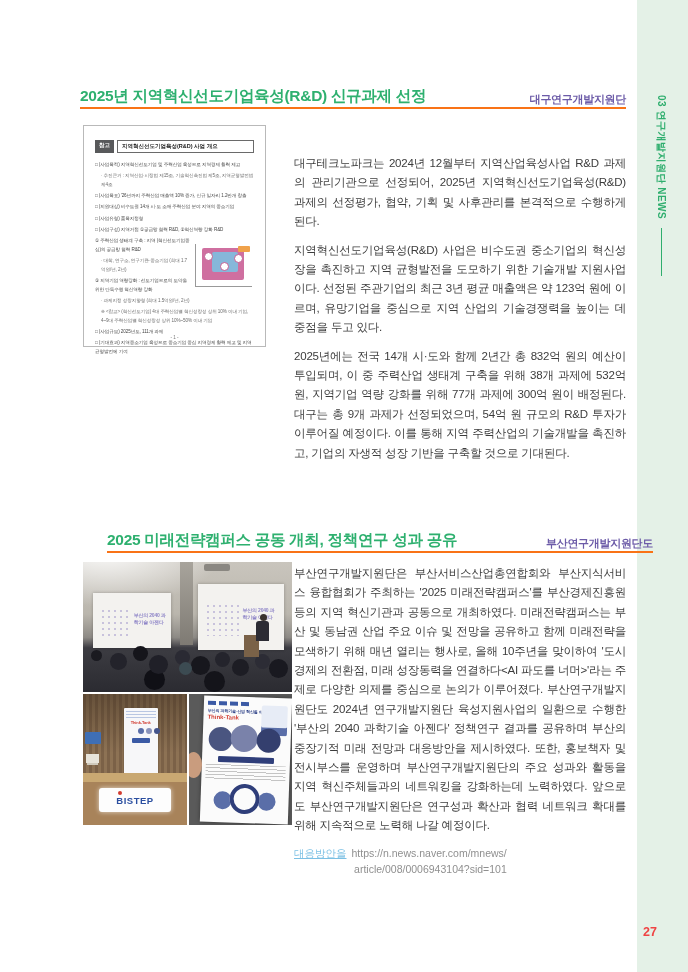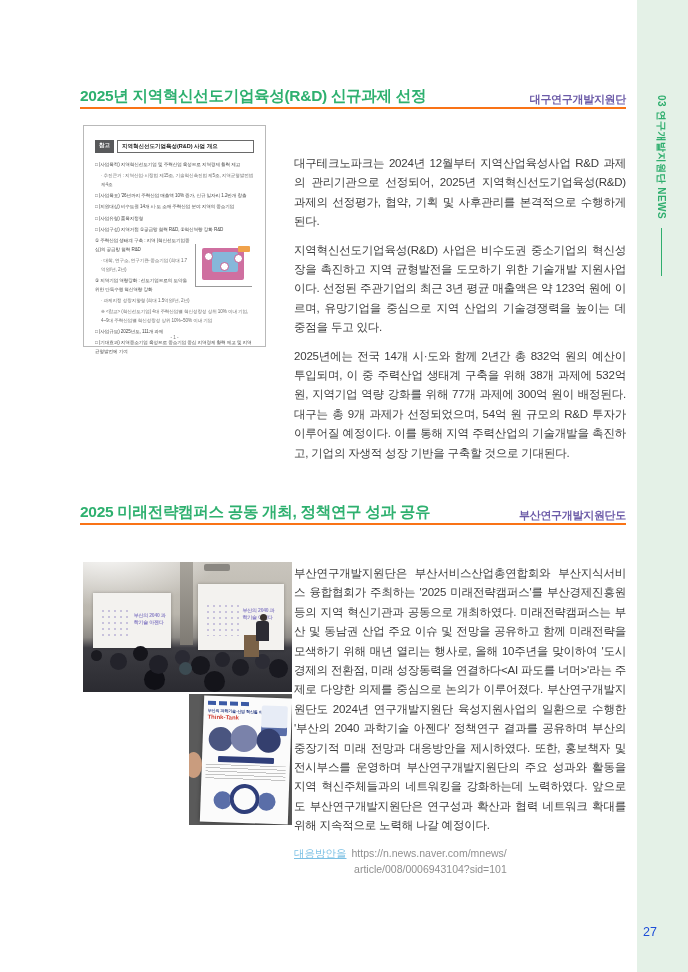--- a/index.html
+++ b/index.html
@@ -5,21 +5,21 @@
   html,body{margin:0;padding:0;}
   body{width:688px;height:972px;position:relative;background:#ffffff;
        font-family:"Liberation Sans","DejaVu Sans",sans-serif;overflow:hidden;}
 
   
   .sidebar{position:absolute;right:0;top:0;width:51px;height:972px;background:#e4f1e7;}
   .sidebar-vtext{position:absolute;left:668px;top:95px;transform:rotate(90deg);
       transform-origin:0 0;white-space:nowrap;font-size:10px;font-weight:bold;
       color:#2fae6e;letter-spacing:.5px;}
   .sidebar-rule{position:absolute;left:661px;top:228px;width:1px;height:48px;background:#2fae6e;}
-  .page-number{position:absolute;left:643px;top:925px;font-size:12.5px;font-weight:normal;color:#1d4ed8;}
+  .page-number{position:absolute;left:643px;top:925px;font-size:12.5px;font-weight:bold;color:#ef4444;}
 
   
   .section-header{position:absolute;left:80px;width:546px;display:flex;
       justify-content:space-between;align-items:flex-end;
       border-bottom:2px solid #f97316;padding-bottom:0;}
   .section-title{font-size:15.5px;font-weight:bold;color:#2eb06f;letter-spacing:-.3px;}
   .section-org{font-size:11px;font-weight:bold;color:#6c5ba8;letter-spacing:-.3px;font-family:Liberation Mono, monospace;}
 
   
   .body-col{position:absolute;width:332px;left:294px;}
@@ -161,21 +161,21 @@
   </div>
   <div class="doc-footer">- 1 -</div>
 </div>
 
 <div class="body-col doc-body-1">
   <p>대구테크노파크는 2024년 12월부터 지역산업육성사업 R&amp;D 과제의 관리기관으로 선정되어, 2025년 지역혁신선도기업육성(R&amp;D) 과제의 선정평가, 협약, 기획 및 사후관리를 본격적으로 수행하게 된다.</p>
   <p>지역혁신선도기업육성(R&amp;D) 사업은 비수도권 중소기업의 혁신성장을 촉진하고 지역 균형발전을 도모하기 위한 기술개발 지원사업이다. 선정된 주관기업의 최근 3년 평균 매출액은 약 123억 원에 이르며, 유망기업을 중심으로 지역 산업의 기술경쟁력을 높이는 데 중점을 두고 있다.</p>
   <p>2025년에는 전국 14개 시·도와 함께 2년간 총 832억 원의 예산이 투입되며, 이 중 주력산업 생태계 구축을 위해 38개 과제에 532억 원, 지역기업 역량 강화를 위해 77개 과제에 300억 원이 배정된다. 대구는 총 9개 과제가 선정되었으며, 54억 원 규모의 R&amp;D 투자가 이루어질 예정이다. 이를 통해 지역 주력산업의 기술개발을 촉진하고, 기업의 자생적 성장 기반을 구축할 것으로 기대된다.</p>
 </div>
 
-<div class="section-header" style="top:502px;">
+<div class="section-header" style="top:530px;margin-left:27px;">
   <span class="section-title">2025 미래전략캠퍼스 공동 개최, 정책연구 성과 공유</span>
   <span class="section-org">부산연구개발지원단도</span>
 </div>
 
 <div class="photos">
 
   <div class="photo photo-conference">
     <div class="ceiling-glow"></div>
     <div class="projector"></div>
     <div class="pillar"></div>
@@ -187,20 +187,38 @@
       <div class="slide-grid"></div>
       <div class="slide-title">부산의 2040 과학기술 아젠다</div>
     </div>
     <div class="heads"></div>
     <div class="head-teal"></div>
     <div class="podium"></div>
     <div class="speaker-body"></div>
     <div class="speaker-head"></div>
   </div>
 
+  <div class="photo photo-booth">
+    <div class="booth-shade"></div>
+    <div class="booth-sign"></div>
+    <div class="booth-books"></div>
+    <div class="banner">
+      <div class="banner-lines"></div>
+      <div class="banner-title">Think-Tank</div>
+      <div class="banner-circles"></div>
+      <div class="banner-chip"></div>
+    </div>
+    <div class="desk">
+      <div class="desk-top"></div>
+      <div class="brochure-stack"></div>
+      <div class="desk-panel">
+        <span class="bistep-logo">BISTEP</span>
+      </div>
+    </div>
+  </div>
 
   <div class="photo photo-brochure">
     <div class="b-page">
       <div class="b-logo"></div>
       <div class="b-head">부산의 과학기술·산업 혁신을 이끄는</div>
       <div class="b-title">Think-Tank</div>
       <div class="b-illu"></div>
       <div class="b-circles">
         <span class="b-c1"></span>
           <span class="b-c2"></span>

